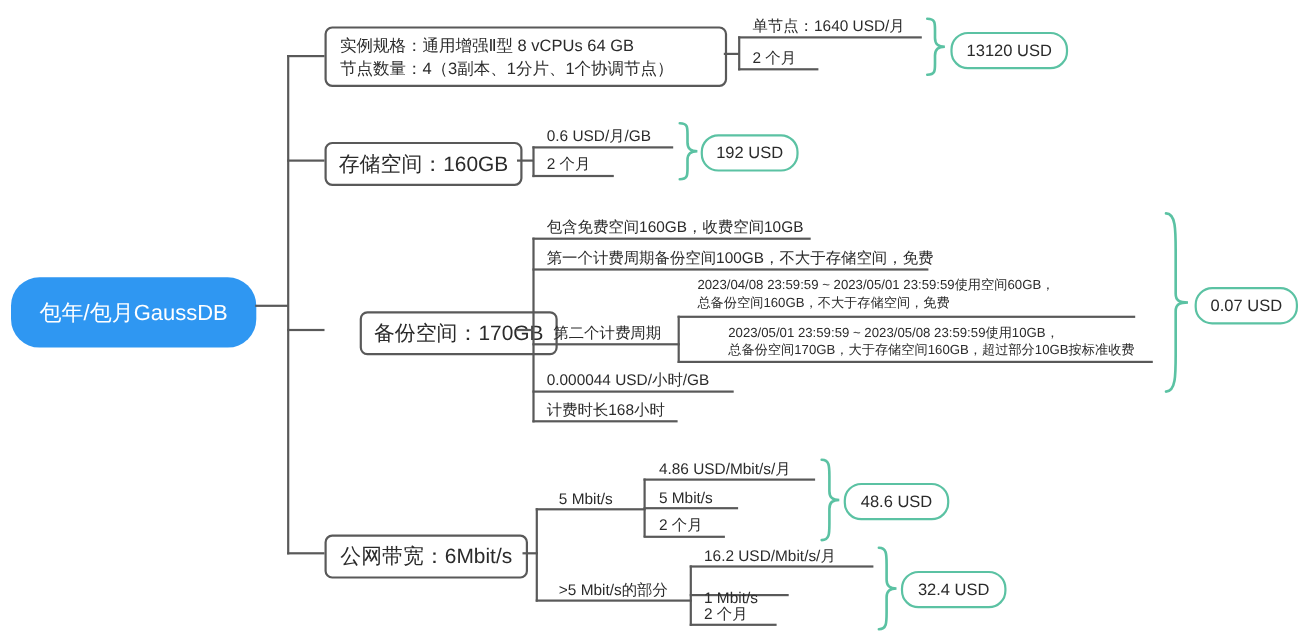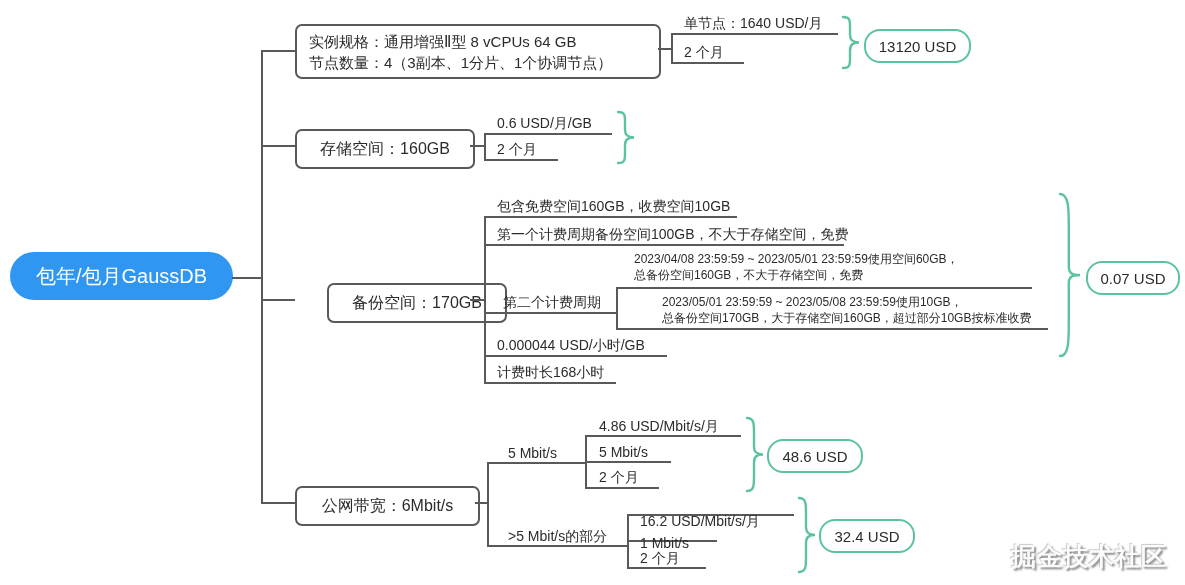--- a/index.html
+++ b/index.html
@@ -6,21 +6,21 @@
   #canvas{
     position:relative;width:1185px;height:585px;background:#ffffff;overflow:hidden;
     font-family:"Liberation Sans","DejaVu Sans",sans-serif;color:#2b2b2b;
   }
   
   .hl{position:absolute;height:2px;background:var(--line,#595959);}
   .vl{position:absolute;width:2px;background:var(--line,#595959);}
   
   .box{
     position:absolute;border:2px solid var(--line,#595959);border-radius:7px;background:#fff;
-    display:flex;align-items:center;justify-content:center;font-size:16px;white-space:nowrap;
+    display:flex;align-items:center;justify-content:center;font-size:19px;white-space:nowrap;
   }
   .box.multiline{flex-direction:column;align-items:flex-start;justify-content:center;
     font-size:15px;line-height:21px;padding:4px 12px;box-sizing:border-box;}
   
   .root{
     position:absolute;background:var(--node-blue,#2F97F2);color:#fff;border-radius:26px;
     display:flex;align-items:center;justify-content:center;font-size:20px;white-space:nowrap;
   }
   .note{
     position:absolute;background:var(--note-bg,#C8D1E4);color:#333;font-size:14px;
@@ -38,21 +38,21 @@
   .watermark{
     position:absolute;right:18px;bottom:12px;font-size:25px;font-weight:bold;
     color:#fbfbfb;text-shadow:2px 2px 2px #8d8d8d,-1px -1px 1px #c9c9c9;letter-spacing:1px;
   }
 </style>
 </head>
 <body>
 
 <div id="canvas">
 
-  <div class="root" style="left:10px;top:252px;width:223px;height:48px;">包年/包月GaussDB</div>
+  <div class="root" style="left:10px;top:252px;width:223px;height:64px;">包年/包月GaussDB</div>
 
   <div class="hl" style="left:232px;top:277px;width:30px;"></div>
   <div class="vl" style="left:261px;top:50px;height:454px;"></div>
   <div class="hl" style="left:261px;top:50px;width:34px;"></div>
   <div class="hl" style="left:261px;top:145px;width:34px;"></div>
   <div class="hl" style="left:261px;top:299px;width:34px;"></div>
   <div class="hl" style="left:261px;top:502px;width:34px;"></div>
 
   <div class="box multiline" style="left:295px;top:24px;width:366px;height:55px;">
     <span>实例规格：通用增强Ⅱ型 8 vCPUs 64 GB</span>
@@ -72,20 +72,21 @@
   <div class="box" style="left:295px;top:129px;width:176px;height:36px;">存储空间：160GB</div>
   <div class="hl" style="left:470px;top:145px;width:15px;"></div>
   <div class="vl" style="left:484px;top:133px;height:28px;"></div>
   <div class="hl" style="left:484px;top:133px;width:128px;"></div>
   <div class="leaf" style="left:497px;top:115px;">0.6 USD/月/GB</div>
   <div class="hl" style="left:484px;top:159px;width:74px;"></div>
   <div class="leaf" style="left:497px;top:141px;">2 个月</div>
   <div class="brace" style="left:616px;top:110px;width:20px;height:55px;"><svg width="20" height="55">
         <path d="M2 2 C 9 2 9 5.5 9 12.1 L 9 19.5 C 9 25.5 12 27.5 18 27.5 C 12 27.5 9 29.5 9 35.5 L 9 42.9 C 9 49.5 9 53 2 53" fill="none" stroke="#5BC2A3" stroke-width="2.4" stroke-linecap="round"></path>
       </svg></div>
+  <div class="pill" style="left:637px;top:122px;width:85px;height:30px;">192 USD</div>
 
   <div class="box" style="left:295px;top:283px;width:176px;height:36px;margin-left:32px;">备份空间：170GB</div>
   <div class="hl" style="left:470px;top:299px;width:15px;"></div>
   <div class="vl" style="left:484px;top:216px;height:168px;"></div>
 
   <div class="hl" style="left:484px;top:216px;width:253px;"></div>
   <div class="leaf" style="left:497px;top:198px;">包含免费空间160GB，收费空间10GB</div>
 
   <div class="hl" style="left:484px;top:244px;width:360px;"></div>
   <div class="leaf" style="left:497px;top:226px;">第一个计费周期备份空间100GB，不大于存储空间，免费</div>
@@ -132,24 +133,23 @@
   <div class="leaf" style="left:599px;top:469px;">2 个月</div>
   <div class="brace" style="left:745px;top:416px;width:20px;height:77px;"><svg width="20" height="77">
         <path d="M2 2 C 9 2 9 7.7 9 16.94 L 9 30.5 C 9 36.5 12 38.5 18 38.5 C 12 38.5 9 40.5 9 46.5 L 9 60.06 C 9 69.3 9 75 2 75" fill="none" stroke="#5BC2A3" stroke-width="2.4" stroke-linecap="round"></path>
       </svg></div>
   <div class="pill" style="left:767px;top:439px;width:92px;height:30px;">48.6 USD</div>
 
   <div class="hl" style="left:487px;top:545px;width:142px;"></div>
   <div class="leaf" style="left:508px;top:528px;">&gt;5 Mbit/s的部分</div>
   <div class="vl" style="left:627px;top:514px;height:55px;"></div>
   <div class="hl" style="left:627px;top:514px;width:167px;"></div>
-  <div class="leaf" style="left:640px;top:497px;margin-top:16px;">16.2 USD/Mbit/s/月</div>
+  <div class="leaf" style="left:640px;top:497px;">16.2 USD/Mbit/s/月</div>
   <div class="hl" style="left:627px;top:540px;width:90px;"></div>
   <div class="leaf" style="left:640px;top:523px;margin-top:12px;">1 Mbit/s</div>
   <div class="hl" style="left:627px;top:567px;width:79px;"></div>
   <div class="leaf" style="left:640px;top:550px;">2 个月</div>
   <div class="brace" style="left:797px;top:496px;width:20px;height:78px;"><svg width="20" height="78">
         <path d="M2 2 C 9 2 9 7.800000000000001 9 17.16 L 9 31 C 9 37 12 39 18 39 C 12 39 9 41 9 47 L 9 60.84 C 9 70.2 9 76 2 76" fill="none" stroke="#5BC2A3" stroke-width="2.4" stroke-linecap="round"></path>
       </svg></div>
   <div class="pill" style="left:819px;top:519px;width:92px;height:30px;">32.4 USD</div>
 
-  <div class="watermark">掘金技术社区</div>
 </div>
 
 </body></html>

